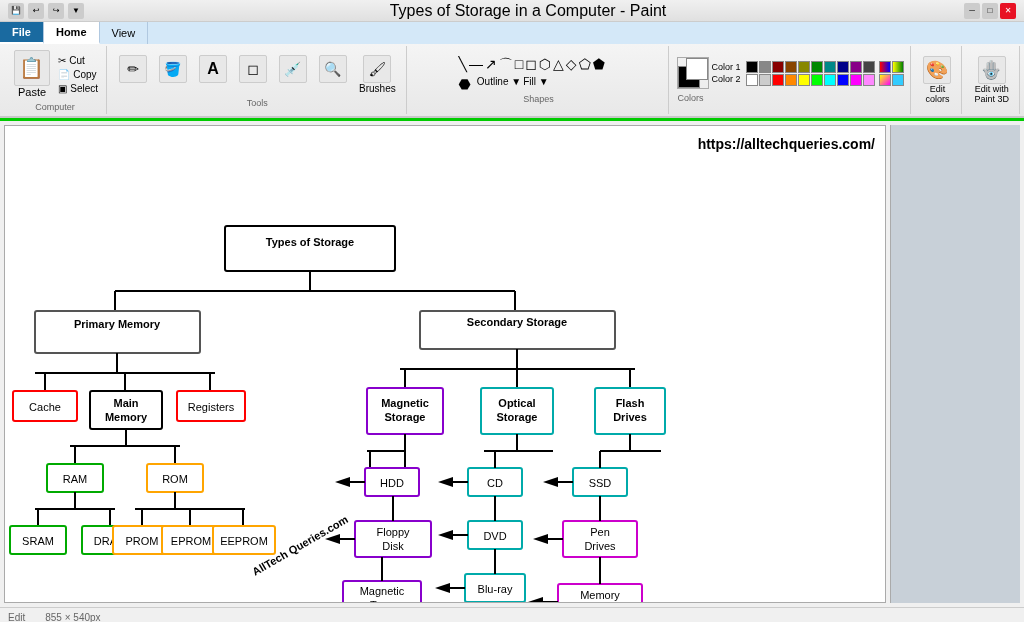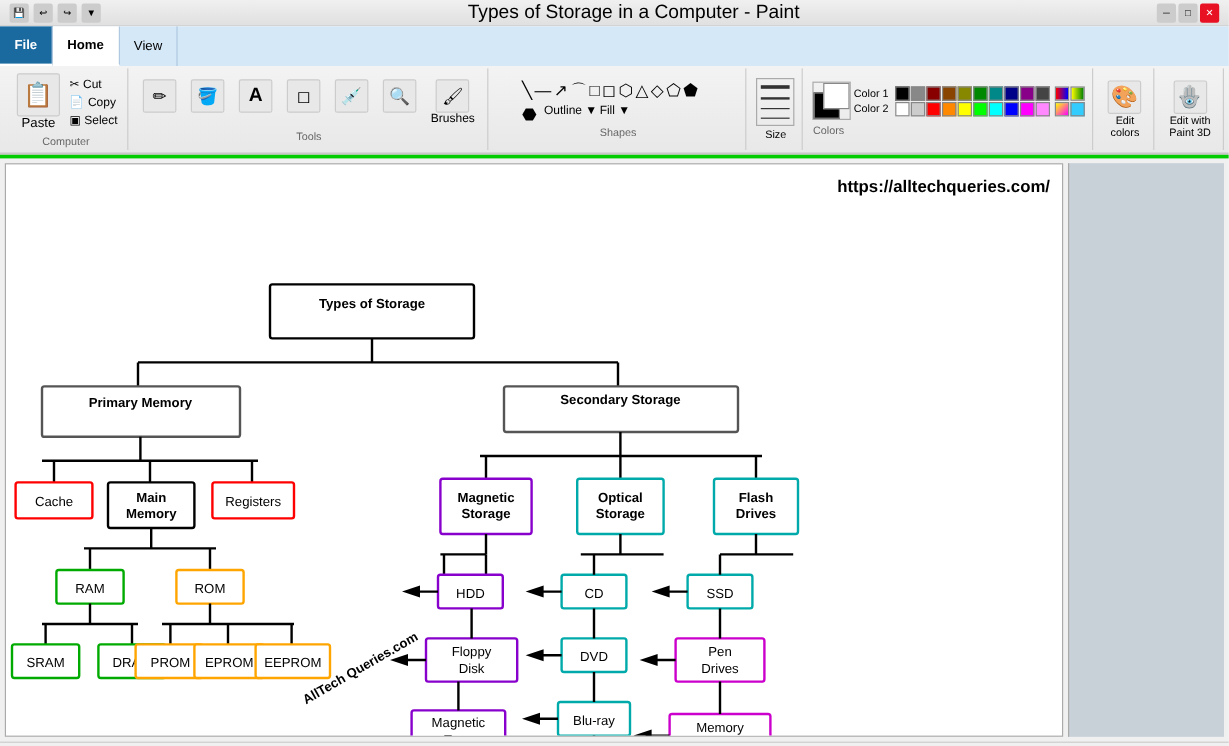--- a/index.html
+++ b/index.html
@@ -18,21 +18,21 @@
     .title-bar-icons { display: flex; gap: 4px; margin-right: 8px; }
     .title-bar-icon { width: 16px; height: 16px; background: #ccc; border-radius: 2px; display: flex; align-items: center; justify-content: center; font-size: 8px; }
 
     
     .ribbon {
       background: linear-gradient(to bottom, #f8f8f8, #e8e8e8);
       border-bottom: 2px solid #c8c8c8;
     }
     .ribbon-tabs {
       display: flex;
-      height: 33px;
+      height: 22px;
       background: #d4e8f8;
     }
     .ribbon-tab {
       padding: 2px 12px;
       font-size: 11px;
       cursor: pointer;
       display: flex;
       align-items: center;
       border-right: 1px solid #b0c8e0;
     }
@@ -255,31 +255,20 @@
         <span style="font-size:14px;">◇</span>
         <span style="font-size:14px;">⬠</span>
         <span style="font-size:14px;">⬟</span>
         <span style="font-size:14px;">⬣</span>
         <div style="font-size:10px; margin-left:4px;">Outline ▼</div>
         <div style="font-size:10px;">Fill ▼</div>
       </div>
       <span class="ribbon-group-label">Shapes</span>
     </div>
 
-    <div class="ribbon-group">
-      <div style="display:flex; flex-direction:column; align-items:center; gap:2px;">
-        <div style="width:32px; height:40px; border:1px solid #aaa; display:flex; flex-direction:column; justify-content:space-around; align-items:center; padding:2px;">
-          <div style="width:24px; height:3px; background:#333;"></div>
-          <div style="width:24px; height:2px; background:#333;"></div>
-          <div style="width:24px; height:1px; background:#333;"></div>
-          <div style="width:24px; height:1px; background:#333;"></div>
-        </div>
-        <span style="font-size:9px;">Size</span>
-      </div>
-    </div>
 
     <div class="ribbon-group">
       <div style="display:flex; flex-direction:column; gap:2px;">
         <div style="display:flex; gap:2px; align-items:center;">
           <div style="position:relative; width:32px; height:32px; border:1px solid #aaa;">
             <div style="position:absolute; bottom:0; left:0; width:22px; height:22px; background:black; border:1px solid #888;"></div>
             <div style="position:absolute; top:0; right:0; width:22px; height:22px; background:white; border:1px solid #888;"></div>
           </div>
           <div style="display:flex; flex-direction:column; gap:2px;">
             <span style="font-size:9px; text-align:right;">Color 1</span>

